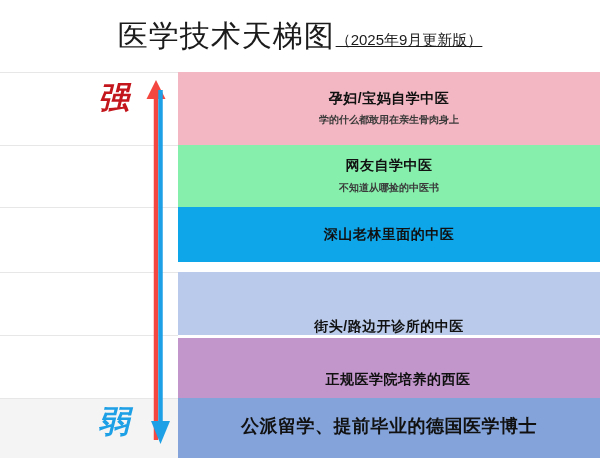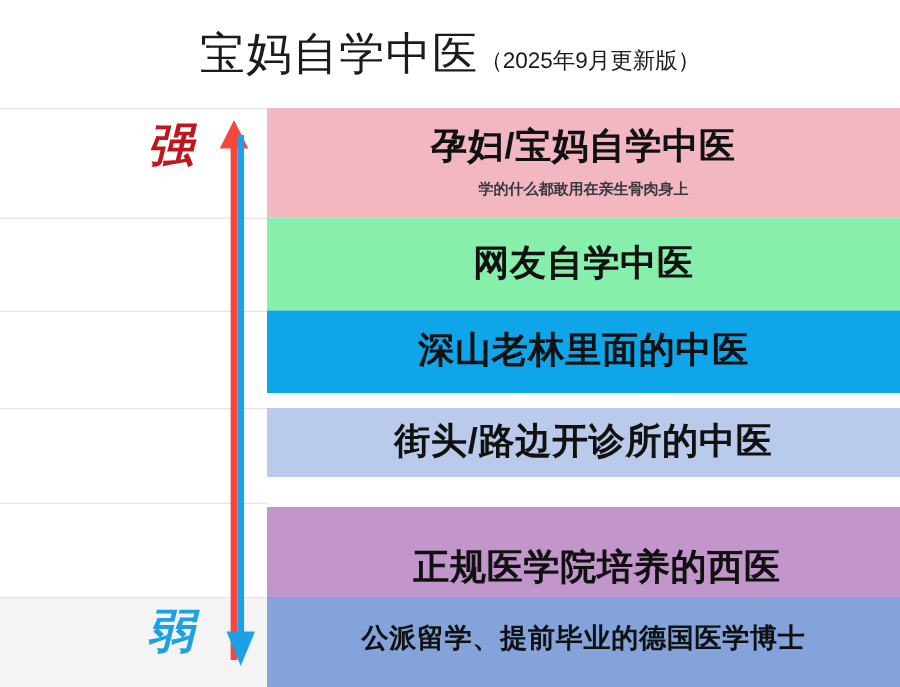--- a/index.html
+++ b/index.html
@@ -39,20 +39,21 @@
     color: #1b1b1b;
     letter-spacing: 1px;
     font-family: "Liberation Sans", "DejaVu Sans", sans-serif;
   }
   .title-sub {
     font-size: 15px;
     color: #1b1b1b;
     margin-left: 1px;
     position: relative;
     top: 4px;
+    text-decoration: underline;
   }
 
   
   .grid-panel {
     position: absolute;
     left: 0;
     top: 72px;
     width: 178px;
     height: 386px;
     background: #ffffff;
@@ -80,21 +81,21 @@
     position: absolute;
     left: 0;
     width: 422px;
     display: flex;
     flex-direction: column;
     align-items: center;
     justify-content: center;
     box-sizing: border-box;
   }
   .band-label {
-    font-size: 24px;
+    font-size: 14px;
     font-weight: bold;
     color: #111111;
     letter-spacing: 0.5px;
     text-align: center;
     line-height: 1.2;
   }
   .band-label.wide {
     font-size: 18px;
     font-family: Liberation Mono, monospace;
   }
@@ -135,45 +136,46 @@
     top: 406px;
     color: #1ea0e6;
   }
 </style>
 </head>
 <body>
 
 <div id="canvas">
 
   <div class="title-bar">
-    <span class="title-main">宝妈自学中医</span>
+    <span class="title-main">医学技术天梯图</span>
       <span class="title-sub">（2025年9月更新版）</span>
   </div>
 
   <div class="grid-panel" id="grid-panel">
       <div class="grid-row" style="top: 0px; height: 73px;"></div>
       <div class="grid-row" style="top: 73px; height: 62px;"></div>
       <div class="grid-row" style="top: 135px; height: 65px;"></div>
       <div class="grid-row" style="top: 200px; height: 63px;"></div>
       <div class="grid-row" style="top: 263px; height: 63px;"></div>
       <div class="grid-row last" style="top: 326px; height: 60px;"></div>
     </div>
 
   <div class="ladder" id="ladder">
       <div class="band" style="top: 0px; height: 73px; background: rgb(242, 183, 194);">
         <div class="band-label">孕妇/宝妈自学中医</div>
         <div class="band-sub">学的什么都敢用在亲生骨肉身上</div>
       </div>
       <div class="band" style="top: 73px; height: 62px; background: #86efac;">
         <div class="band-label">网友自学中医</div>
+        <div class="band-sub">不知道从哪捡的中医书</div>
       </div>
       <div class="band" style="top: 135px; height: 55px; background: #0ea5e9;">
         <div class="band-label">深山老林里面的中医</div>
       </div>
-      <div class="band" style="top: 200px; height: 46px; background: rgb(185, 202, 234);">
+      <div class="band" style="top: 200px; height: 63px; background: rgb(185, 202, 234); justify-content: flex-end;">
         <div class="band-label">街头/路边开诊所的中医</div>
       </div>
       <div class="band" style="top: 266px; height: 82px; background: rgb(194, 149, 203); padding-left: 18px;">
         <div class="band-label">正规医学院培养的西医</div>
       </div>
       <div class="band" style="top: 326px; height: 60px; background: rgb(132, 163, 218);">
         <div class="band-label wide">公派留学、提前毕业的德国医学博士</div>
       </div>
     </div>
 

